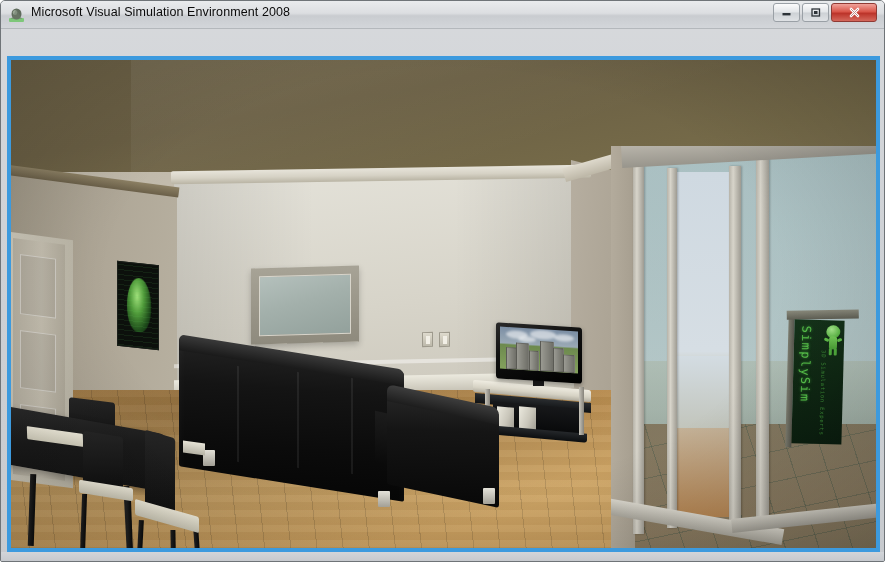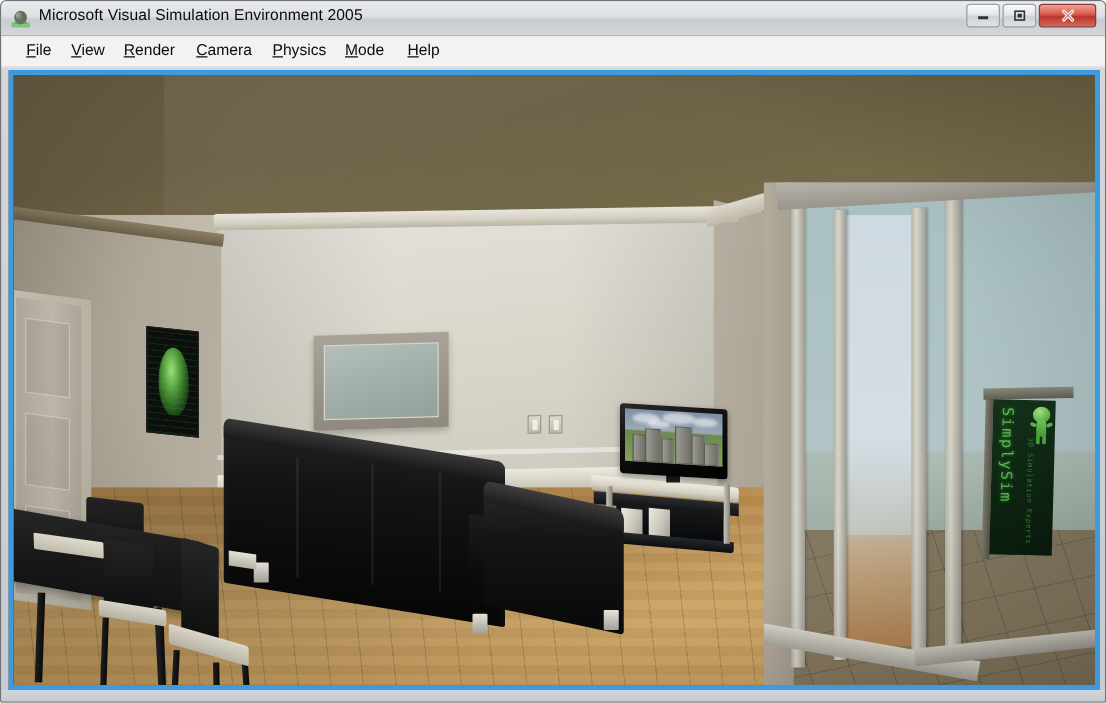--- a/index.html
+++ b/index.html
@@ -629,21 +629,21 @@
 
   <div id="title-bar">
     <div id="app-icon">
       <svg width="17" height="17" viewBox="0 0 17 17">
         <rect x="1" y="12" width="15" height="4" rx="1" fill="#7ec77a"></rect>
         <ellipse cx="8.5" cy="8" rx="5" ry="5.5" fill="#5f6b5c"></ellipse>
         <ellipse cx="7" cy="6.5" rx="2.2" ry="2.6" fill="#9aa897"></ellipse>
         <path d="M3 13 L8.5 3 L14 13 Z" fill="#6d7a69" opacity="0.55"></path>
       </svg>
     </div>
-    <div id="title-text">Microsoft Visual Simulation Environment 2005</div>
+    <div id="title-text">Microsoft Visual Simulation Environment 2008</div>
 
     <div class="winbtn" id="btn-min">
       <span class="glyph">
         <svg width="13" height="13" viewBox="0 0 13 13">
           <rect x="2.5" y="7" width="8" height="2.4" fill="#2d3338"></rect>
         </svg>
       </span>
     </div>
 
     <div class="winbtn" id="btn-max">
@@ -658,29 +658,20 @@
     <div class="winbtn" id="btn-close">
       <span class="glyph">
         <svg width="15" height="15" viewBox="0 0 15 15">
           <path d="M4 4 L11 11 M11 4 L4 11" stroke="#ffffff" stroke-width="2.6" stroke-linecap="round"></path>
           <path d="M4 4 L11 11 M11 4 L4 11" stroke="#7a1f18" stroke-width="1" stroke-linecap="round" opacity=".5"></path>
         </svg>
       </span>
     </div>
   </div>
 
-  <div id="menu-bar">
-    <div class="menu-item" style="left:20px"><u>F</u>ile</div>
-    <div class="menu-item" style="left:56px"><u>V</u>iew</div>
-    <div class="menu-item" style="left:98px"><u>R</u>ender</div>
-    <div class="menu-item" style="left:156px"><u>C</u>amera</div>
-    <div class="menu-item" style="left:217px"><u>P</u>hysics</div>
-    <div class="menu-item" style="left:275px"><u>M</u>ode</div>
-    <div class="menu-item" style="left:325px"><u>H</u>elp</div>
-  </div>
 
   <div id="viewport-frame">
     <div id="viewport">
 
       <div class="lay" id="ceiling"></div>
       <div class="lay" id="ceiling-sheen"></div>
 
       <div class="lay" id="wall-main"></div>
       <div class="lay" id="wall-panel"></div>
       <div class="lay" id="wall-panel-shadow"></div>

